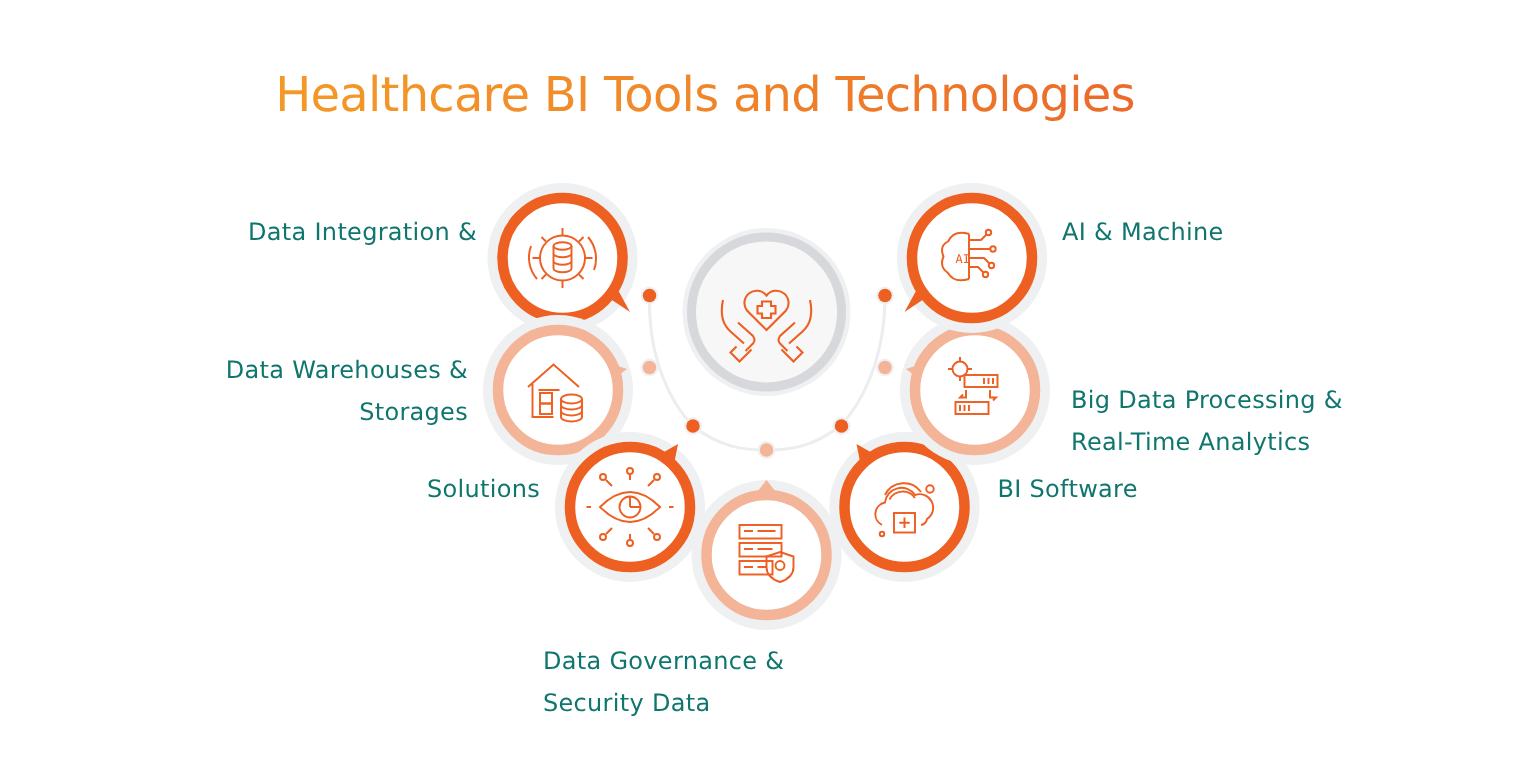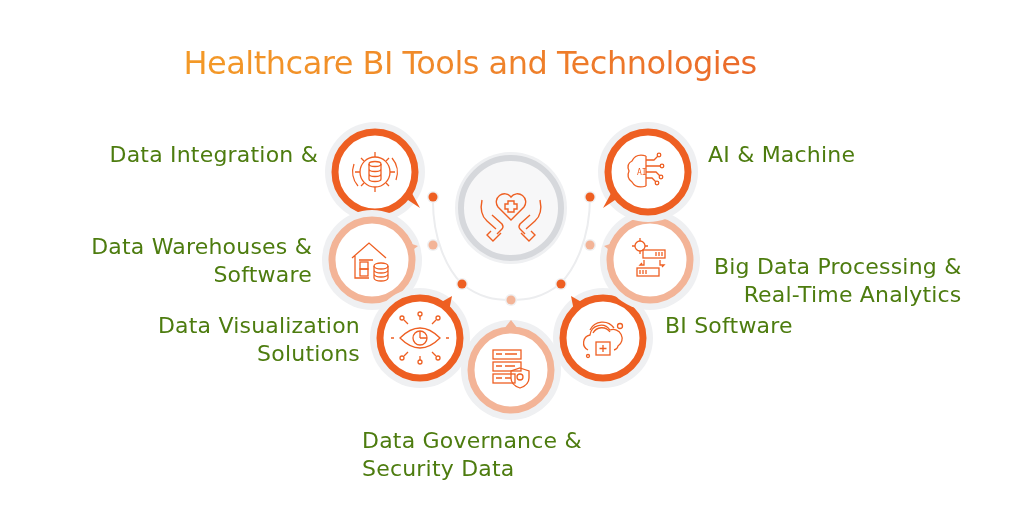--- a/index.html
+++ b/index.html
@@ -3,24 +3,24 @@
 <meta charset="utf-8">
 <style>
   html, body { margin:0; padding:0; }
   body { width:1024px; height:514px; background:#ffffff; position:relative; overflow:hidden;
          font-family:"DejaVu Sans", "Liberation Sans", sans-serif; }
   .title { position:absolute; left:0; top:44px; width:940px; text-align:center;
            font-size:32px; font-weight:500; letter-spacing:-0.5px;
            background:linear-gradient(90deg,#F6A524 0%,#F08A2A 45%,#E8582A 100%);
            -webkit-background-clip:text; background-clip:text; color:transparent; }
   svg.diagram { position:absolute; left:0; top:0; }
-  .label { position:absolute; font-size:22px; line-height:28px; color:#4d7c0f; letter-spacing:0.2px; }
+  .label { position:absolute; font-size:16px; line-height:28px; color:#0f766e; letter-spacing:0.2px; }
   .label span { display:block; white-space:nowrap; }
   .left { text-align:right; }
-  .right { text-align:right; }
+  .right { text-align:left; }
   .center { text-align:left; }
 </style>
 </head>
 <body>
 
 <div class="title">Healthcare BI Tools and Technologies</div>
 
 <svg class="diagram" width="1024" height="514" viewBox="0 0 1024 514">
 
   <path d="M433,197 C432,240 448,270 462,284 C480,298 495,300 511,300 C527,300 542,298 560,284 C574,270 590,240 590,197" fill="none" stroke="#ECEDEF" stroke-width="2"></path>
@@ -155,24 +155,23 @@
     <circle cx="590" cy="197" r="6" fill="#EFF0F2"></circle>
       <circle cx="590" cy="197" r="4.5" fill="#EE5F22"></circle>
   </g>
 </svg>
 
 <div class="label left" style="right:706px; top:141px;">
   <span>Data Integration &amp;</span>
 </div>
 <div class="label left" style="right:712px; top:233px;">
   <span>Data Warehouses &amp;</span>
-  <span>Software</span>
+  <span>Storages</span>
 </div>
 <div class="label left" style="right:664px; top:312px;">
-  <span>Data Visualization</span>
   <span>Solutions</span>
 </div>
 <div class="label center" style="left:362px; width:300px; top:427px;">
   <span>Data Governance &amp;</span>
   <span>Security Data</span>
 </div>
 <div class="label right" style="left:665px; top:312px;">
   <span>BI Software</span>
 </div>
 <div class="label right" style="left:714px; top:233px;margin-top:20px;">

